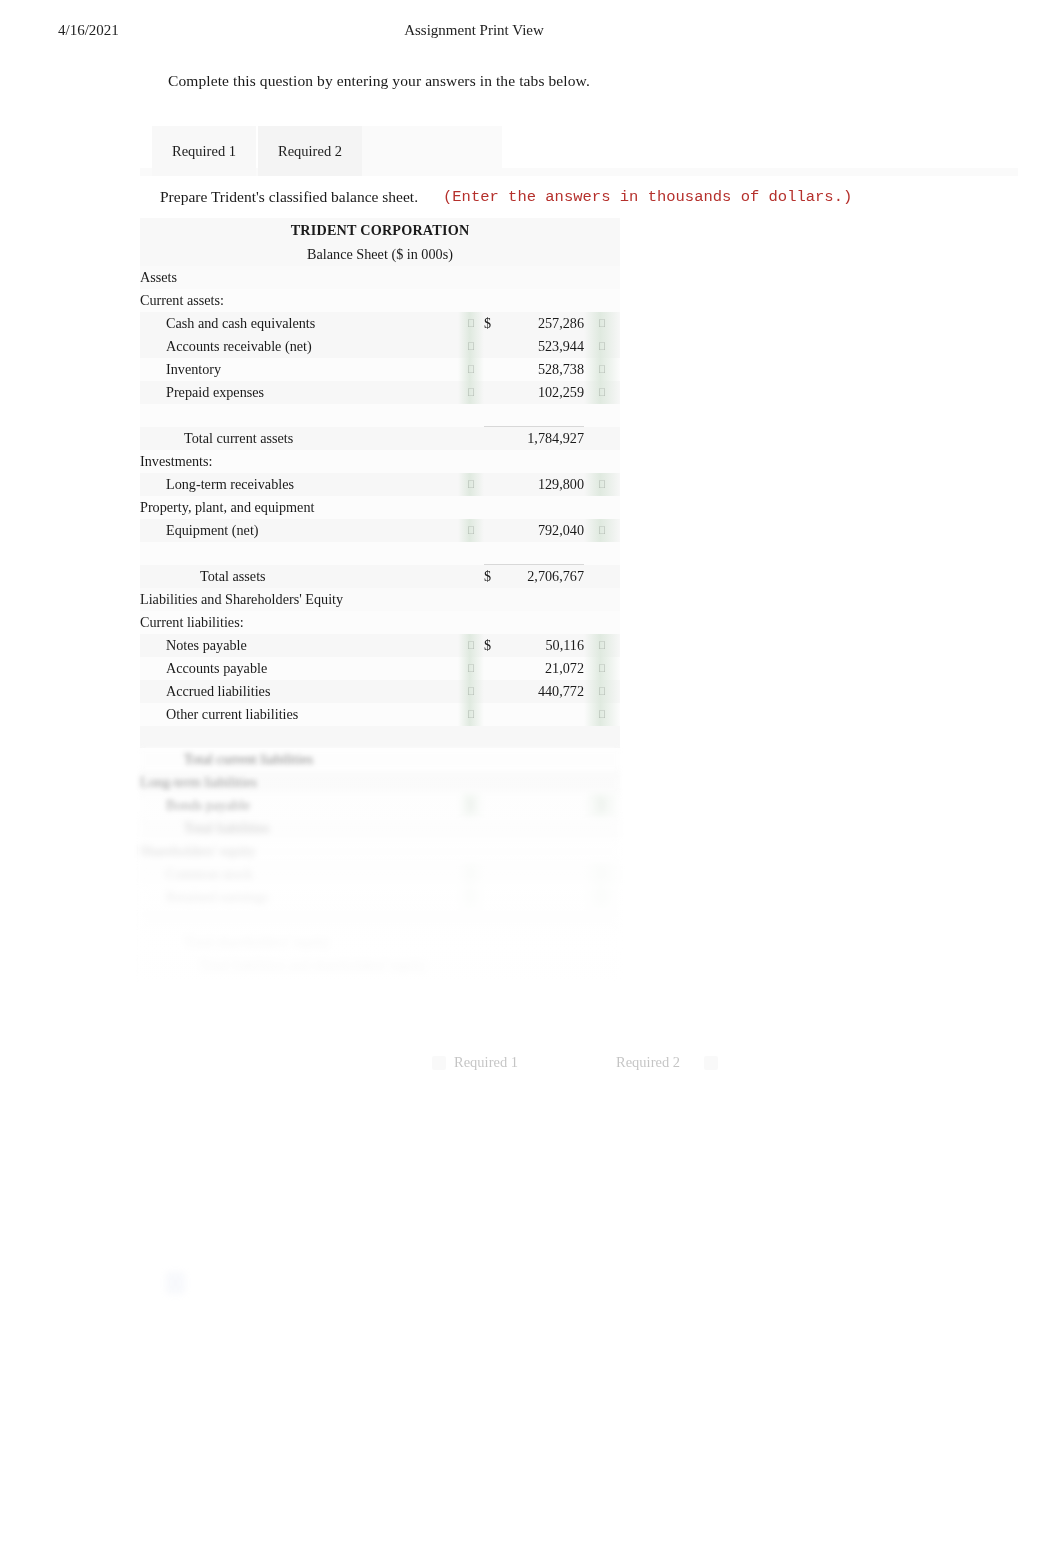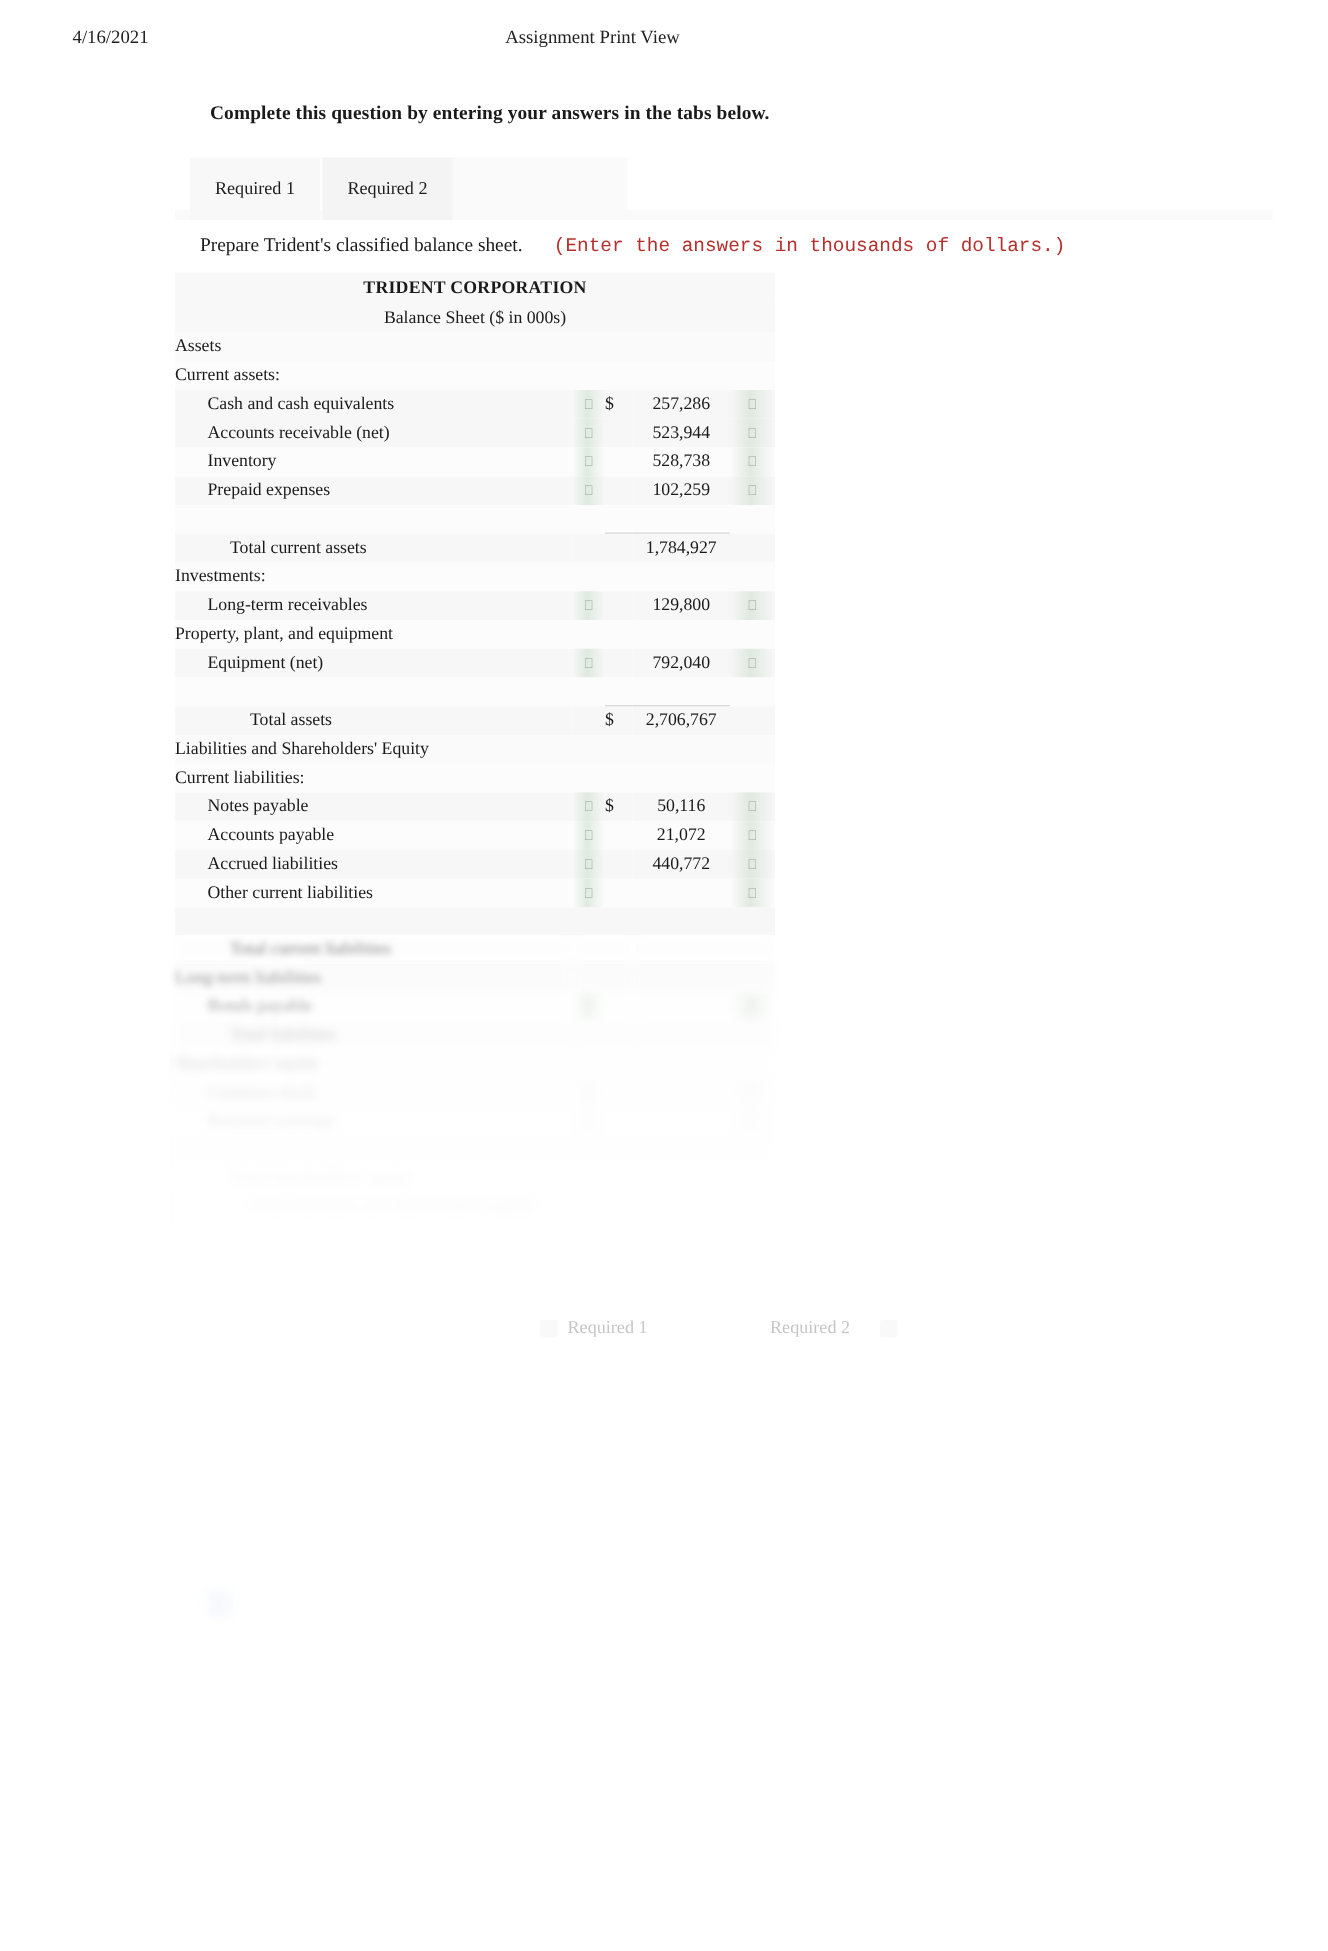--- a/index.html
+++ b/index.html
@@ -37,25 +37,24 @@
     left: 0;
     top: 0;
     width: 924px;
     text-align: center;
   }
 
   
   .intro {
     position: absolute;
     left: 168px;
-    top: 82px;
+    top: 72px;
     font-size: 15.5px;
     color: #1a1a1a;
     letter-spacing: 0.1px;
-    font-weight: bold;
   }
 
   
   .tabstrip {
     position: absolute;
     left: 140px;
     top: 126px;
     width: 878px;
     height: 54px;
   }
@@ -152,21 +151,21 @@
   .title-row.corp td { font-weight: bold; letter-spacing: 0.2px; margin-top: 17px; }
 
   .section-head td { background: #fafafa !important; text-align: left; }
 
   .lbl       { padding-left: 2px; }
   .lbl.ind1  { padding-left: 26px; }
   .lbl.ind2  { padding-left: 44px; }
   .lbl.ind3  { padding-left: 60px; }
 
   .cur { text-align: left; padding-left: 2px; }
-  .val { text-align: center; padding-right: 6px; }
+  .val { text-align: right; padding-right: 6px; }
 
   .mk {
     text-align: center;
     color: #9aa39a;
     font-size: 11px;
     font-family: "DejaVu Sans", sans-serif;
   }
   td.mk.green { background-image: linear-gradient(to right, rgba(222,232,222,0) 0%, rgba(219,231,219,.85) 45%, rgba(222,232,222,0) 100%); }
 
   .spacer td { height: 22px; }

